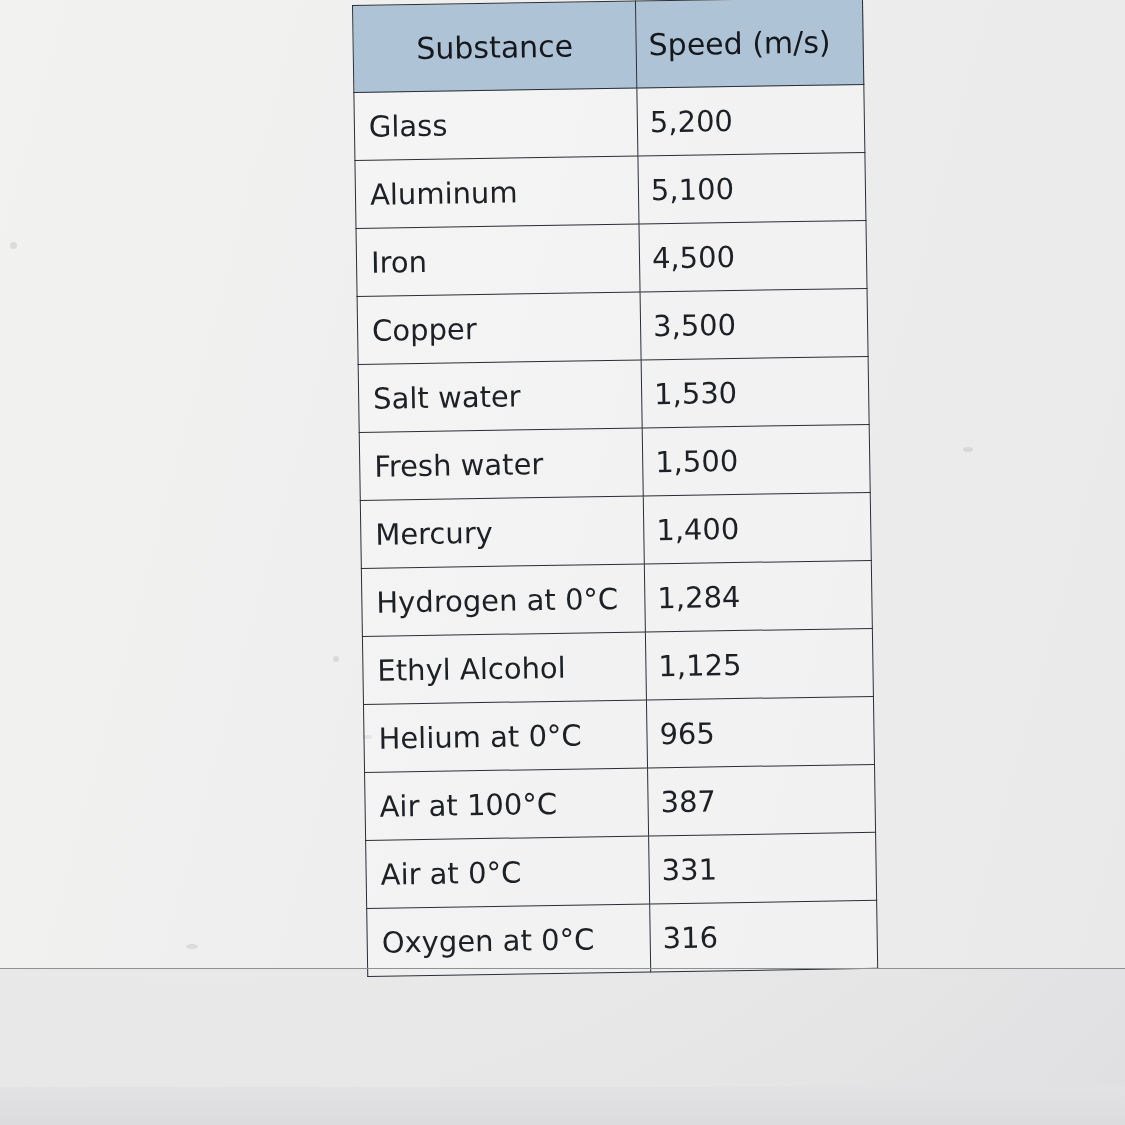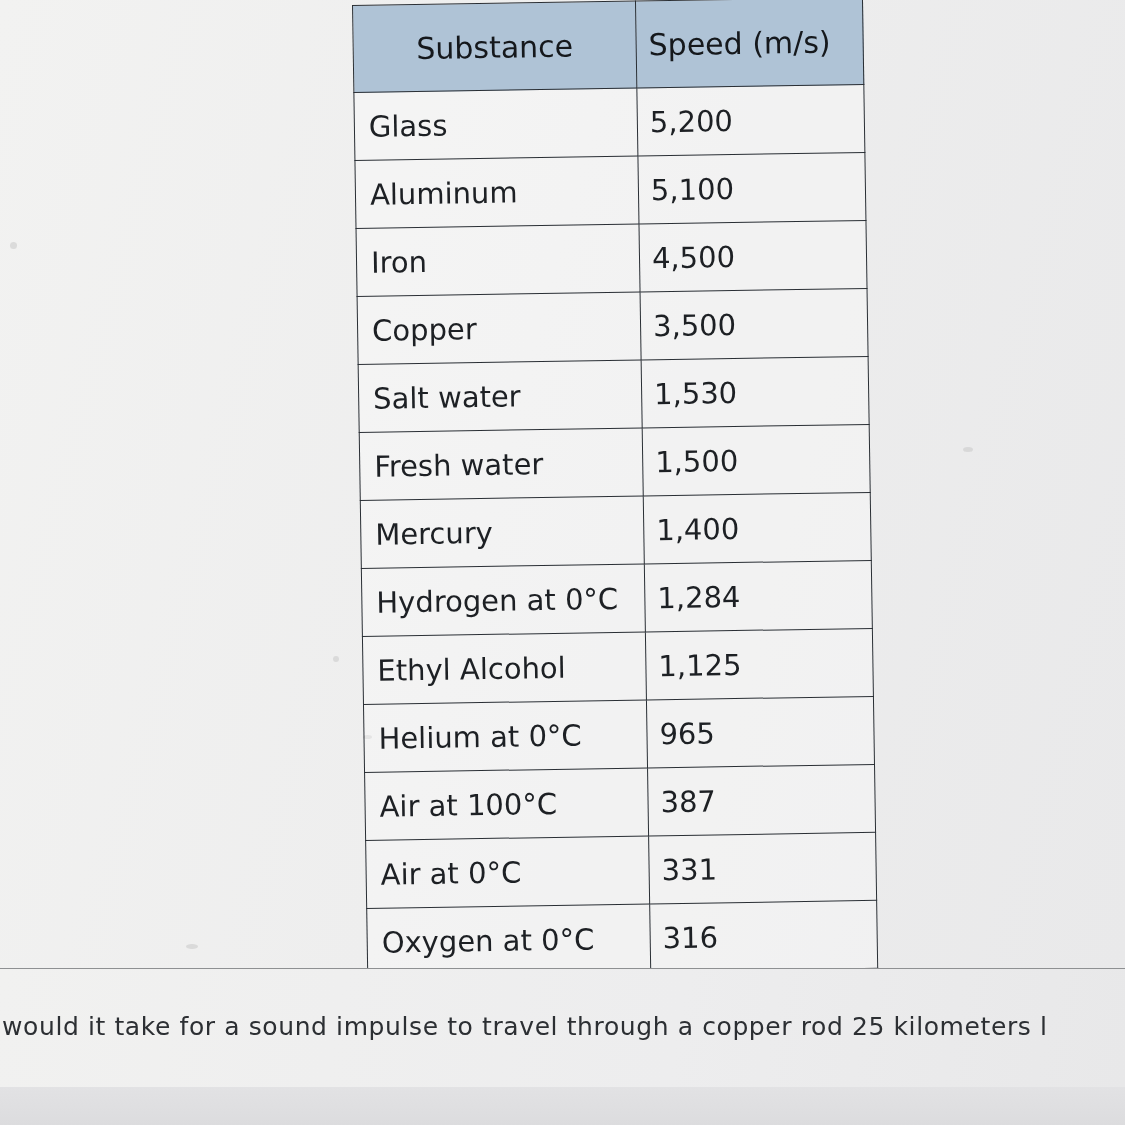--- a/index.html
+++ b/index.html
@@ -205,19 +205,16 @@
             <td class="spd">316</td>
           </tr>
         </tbody>
       </table>
     </div>
 
   </div>
 
   <div id="divider"></div>
 
-  <div id="question-strip">
-    <div id="question-text">would it take for a sound impulse to travel through a copper rod 25 kilometers l</div>
-  </div>
 
   <div id="bottom-strip"></div>
 
 </div>
 
 </body></html>

